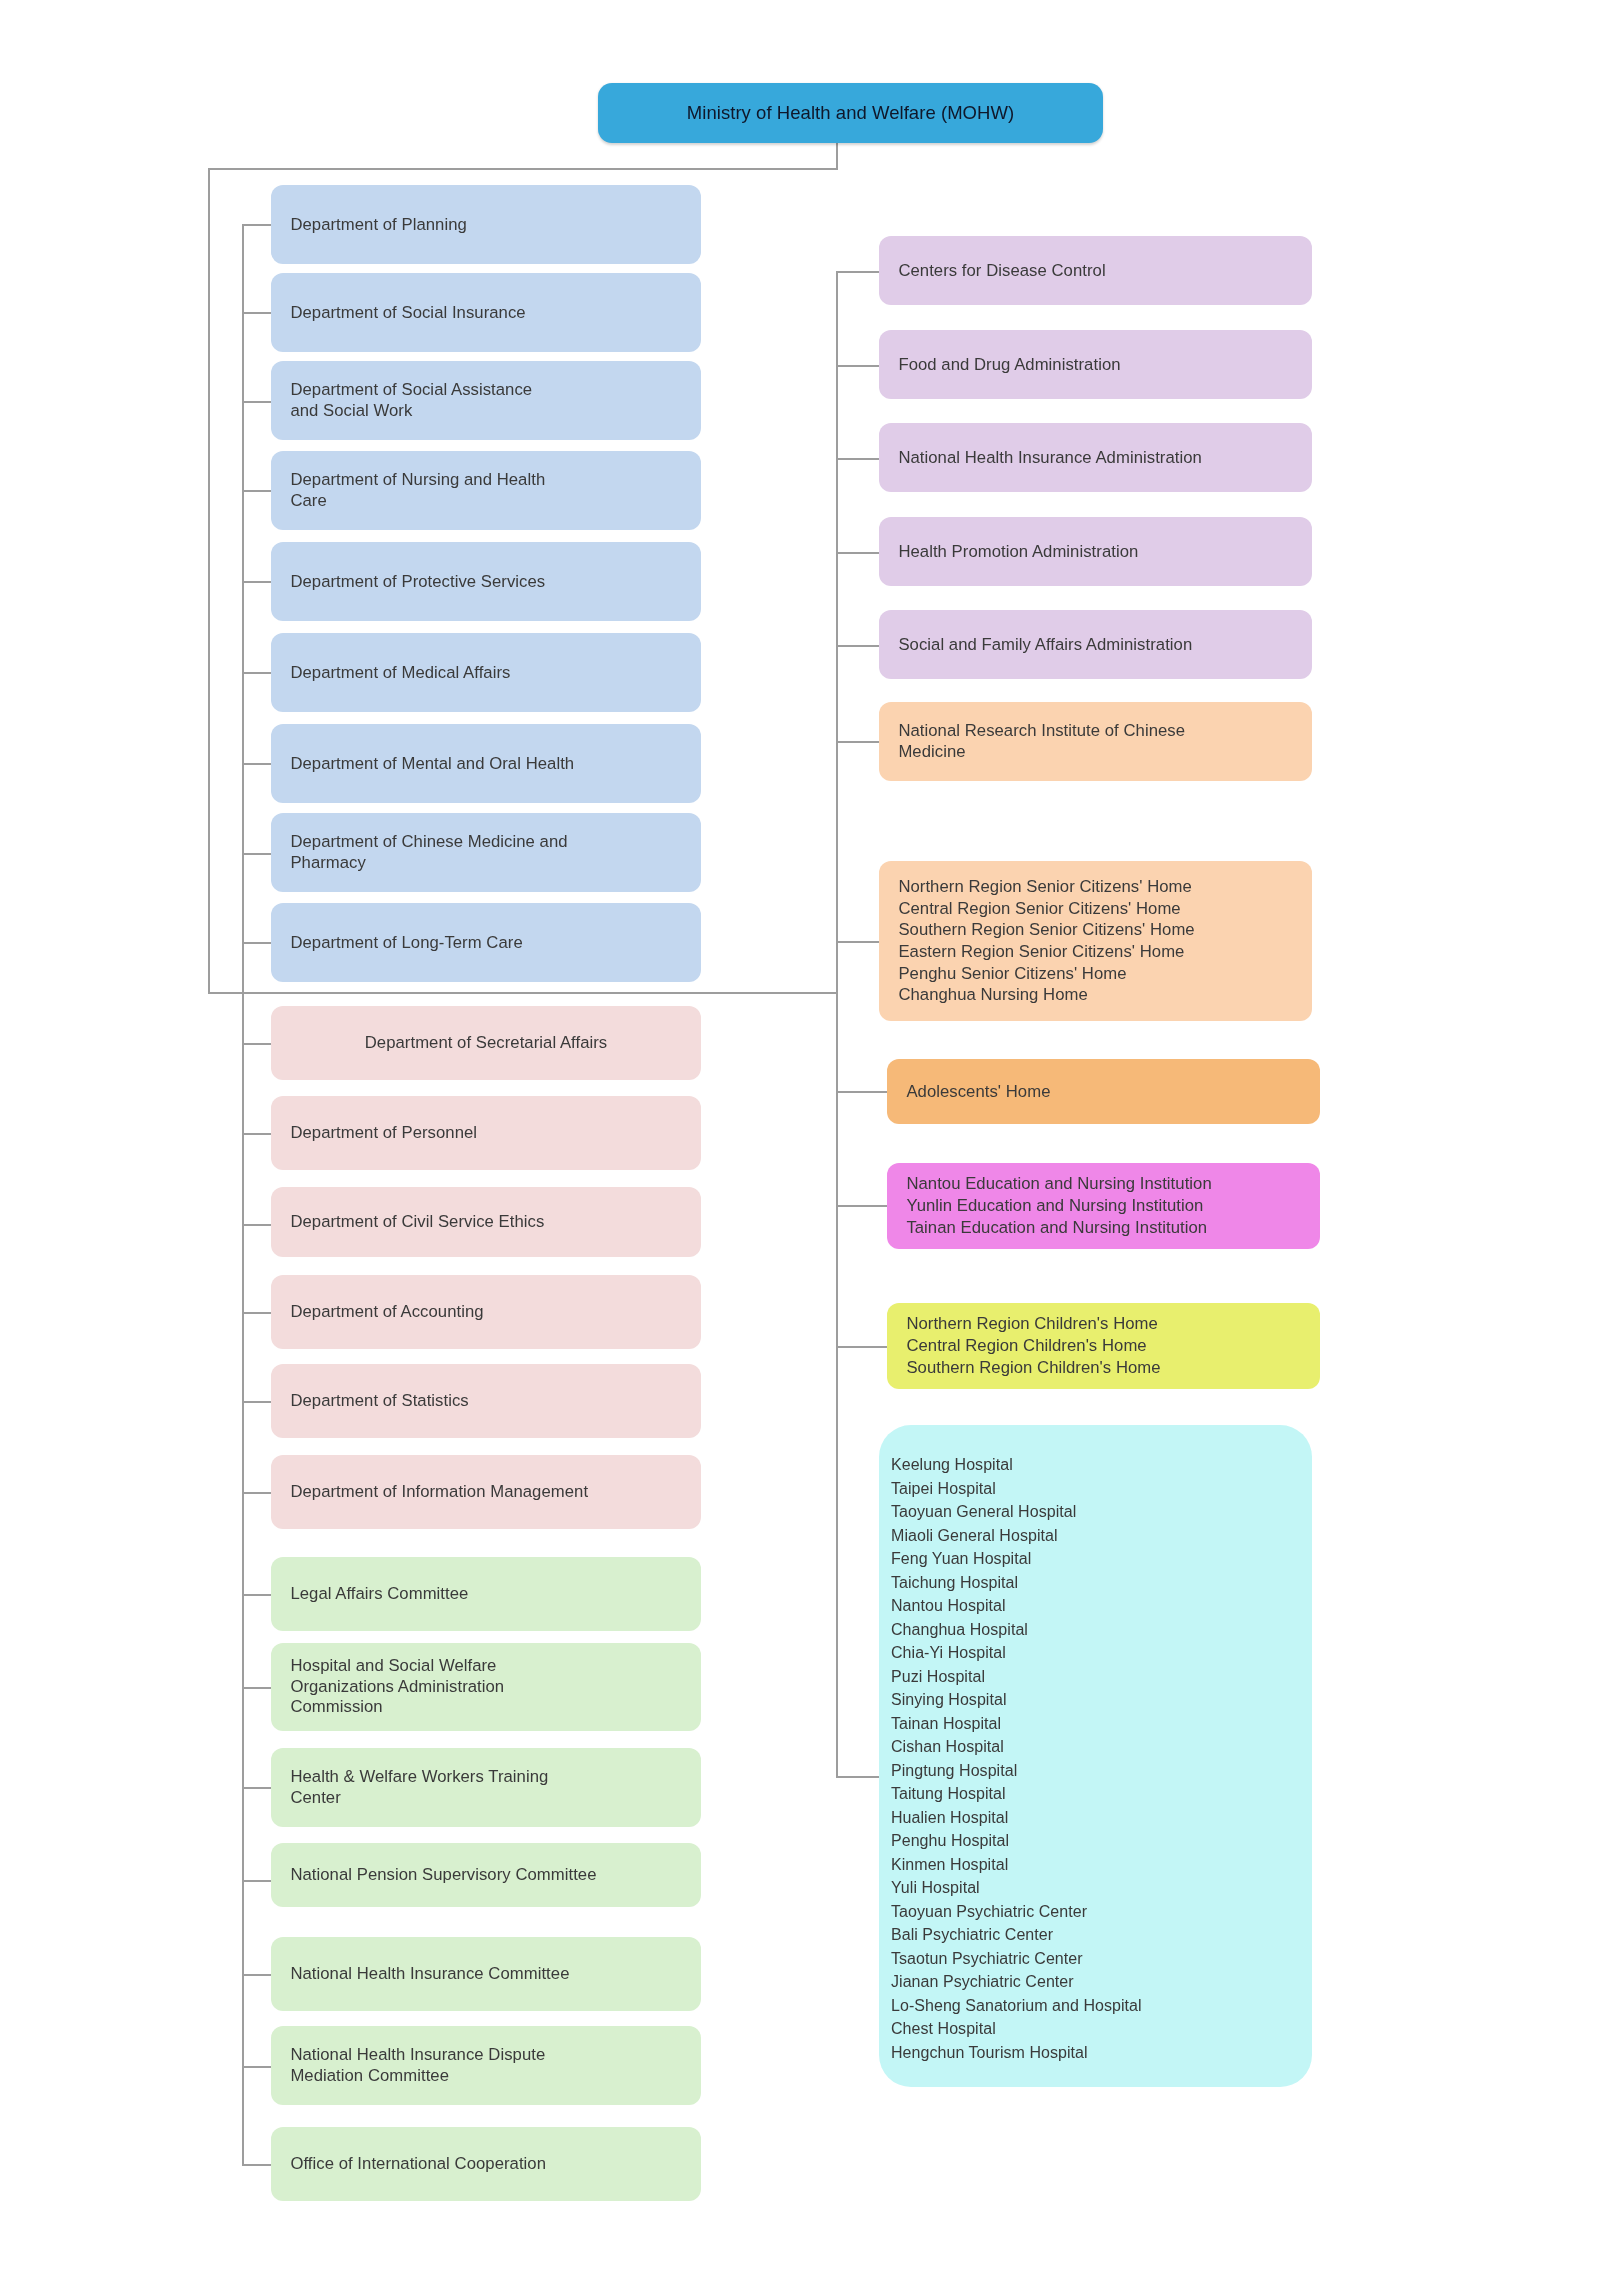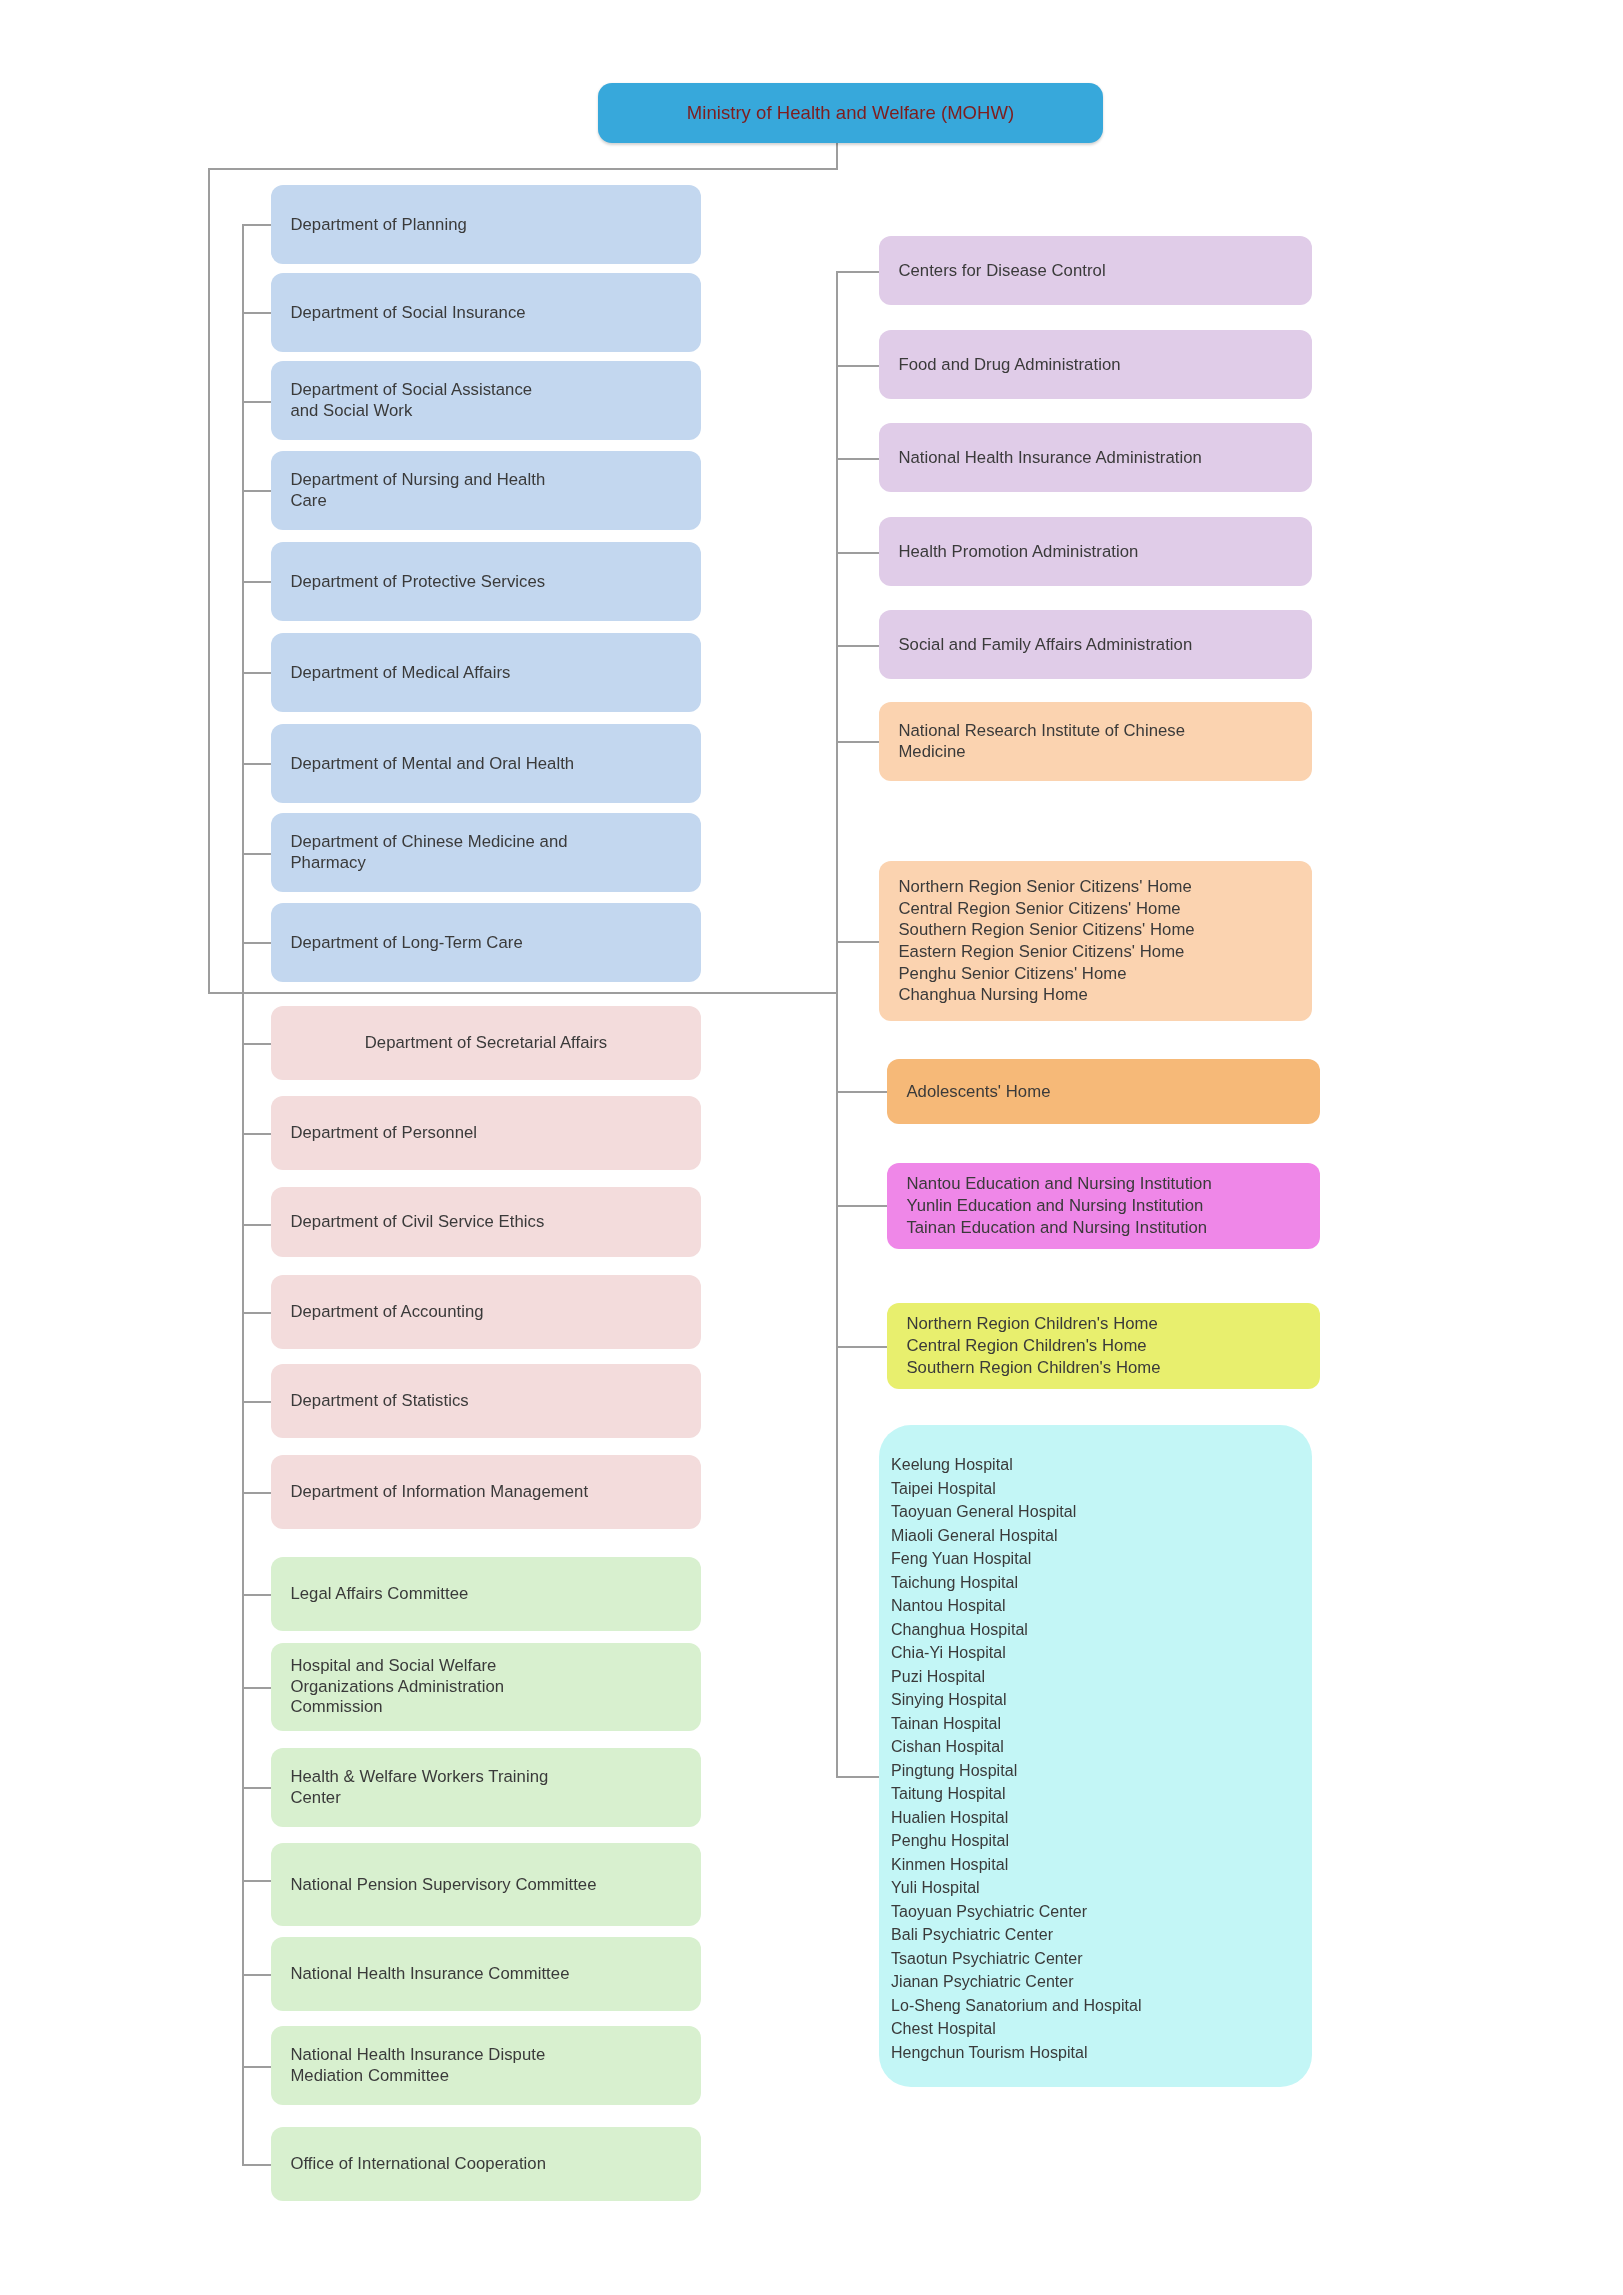--- a/index.html
+++ b/index.html
@@ -31,21 +31,21 @@
     padding:0 19.4px;
     color:#3a3a3a;
     line-height:1.30;
     letter-spacing:0.05px;
   }
   .node .txt{display:block;width:100%;white-space:pre-line;}
 
   .root{
     background:#37a8db;
     border-radius:14px;
-    color:#7f1d1d;
+    color:#0f172a;
     font-size:18.5px;
     justify-content:center;
     text-align:center;
     box-shadow:0 1.4px 2.8px rgba(0,0,0,.18);
   }
 
   .c-blue    {background:#c3d7ef;}
   .c-pink    {background:#f3dcdc;}
   .c-green   {background:#d8f0cf;}
   .c-purple  {background:#e0cce8;}
@@ -171,21 +171,21 @@
 Commission</span>
   </div>
 
   <div class="line h" style="left:242px;top:1787px;width:29px;"></div>
   <div class="node n-left c-green multiline" style="left:271px;top:1748px;height:79px;">
     <span class="txt">Health &amp; Welfare Workers Training
 Center</span>
   </div>
 
   <div class="line h" style="left:242px;top:1880px;width:29px;"></div>
-  <div class="node n-left c-green" style="left:271px;top:1843px;height:83px;">
+  <div class="node n-left c-green" style="left:271px;top:1843px;height:64px;">
     <span class="txt">National Pension Supervisory Committee</span>
   </div>
 
   <div class="line h" style="left:242px;top:1974px;width:29px;"></div>
   <div class="node n-left c-green" style="left:271px;top:1937px;height:74px;">
     <span class="txt">National Health Insurance Committee</span>
   </div>
 
   <div class="line h" style="left:242px;top:2066px;width:29px;"></div>
   <div class="node n-left c-green multiline" style="left:271px;top:2026px;height:79px;">

